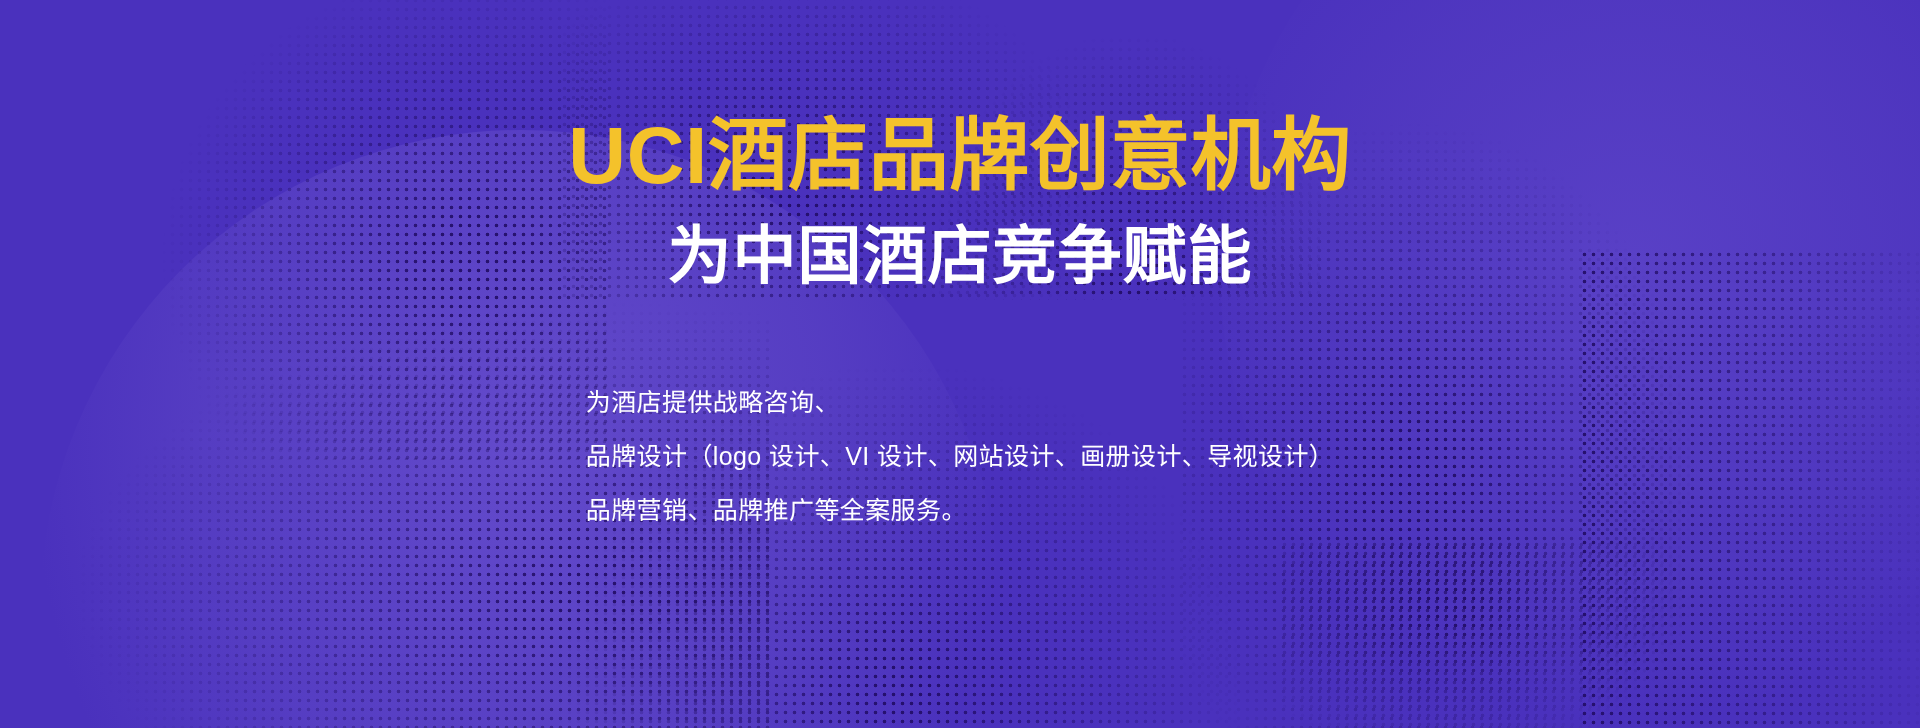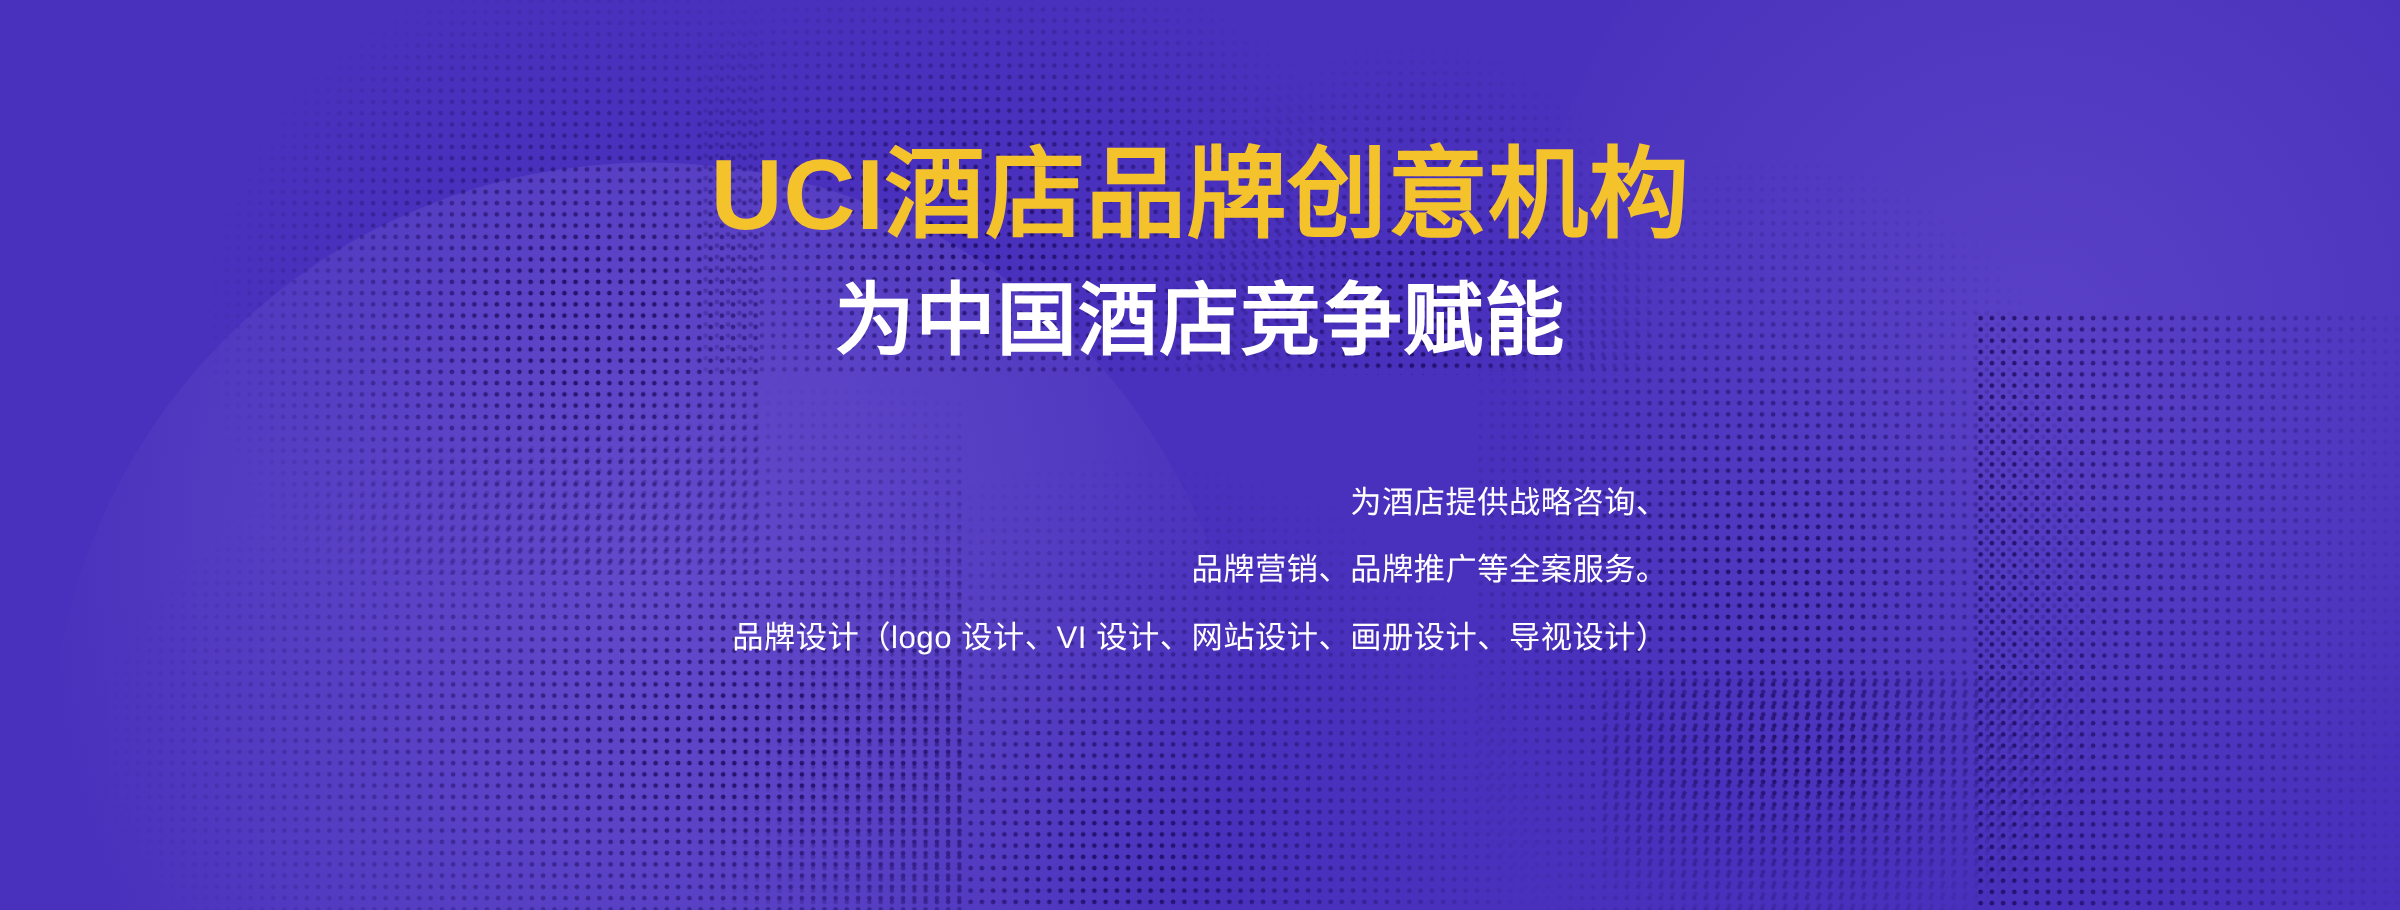--- a/index.html
+++ b/index.html
@@ -164,21 +164,21 @@
     font-weight: 700;
     letter-spacing: 1px;
     color: #ffffff;
     margin-top: 28px;
     text-align: center;
     white-space: nowrap;
   }
 
   .body-block {
     margin-top: 98px;
-    text-align: right;
+    text-align: left;
     color: #ffffff;
     font-size: 25px;
     line-height: 1;
     font-weight: 400;
     letter-spacing: 0.4px;
   }
 
   .body-line {
     margin: 0;
     padding: 0;
@@ -208,18 +208,18 @@
   <div class="dots dots-h"></div>
 
   <div class="content">
 
     <h1 class="headline">UCI酒店品牌创意机构</h1>
 
     <h2 class="subheadline">为中国酒店竞争赋能</h2>
 
     <div class="body-block">
       <p class="body-line">为酒店提供战略咨询、</p>
+      <p class="body-line">品牌设计（logo 设计、VI 设计、网站设计、画册设计、导视设计）</p>
       <p class="body-line">品牌营销、品牌推广等全案服务。</p>
-      <p class="body-line">品牌设计（logo 设计、VI 设计、网站设计、画册设计、导视设计）</p>
     </div>
 
   </div>
 </div>
 
 </body></html>

